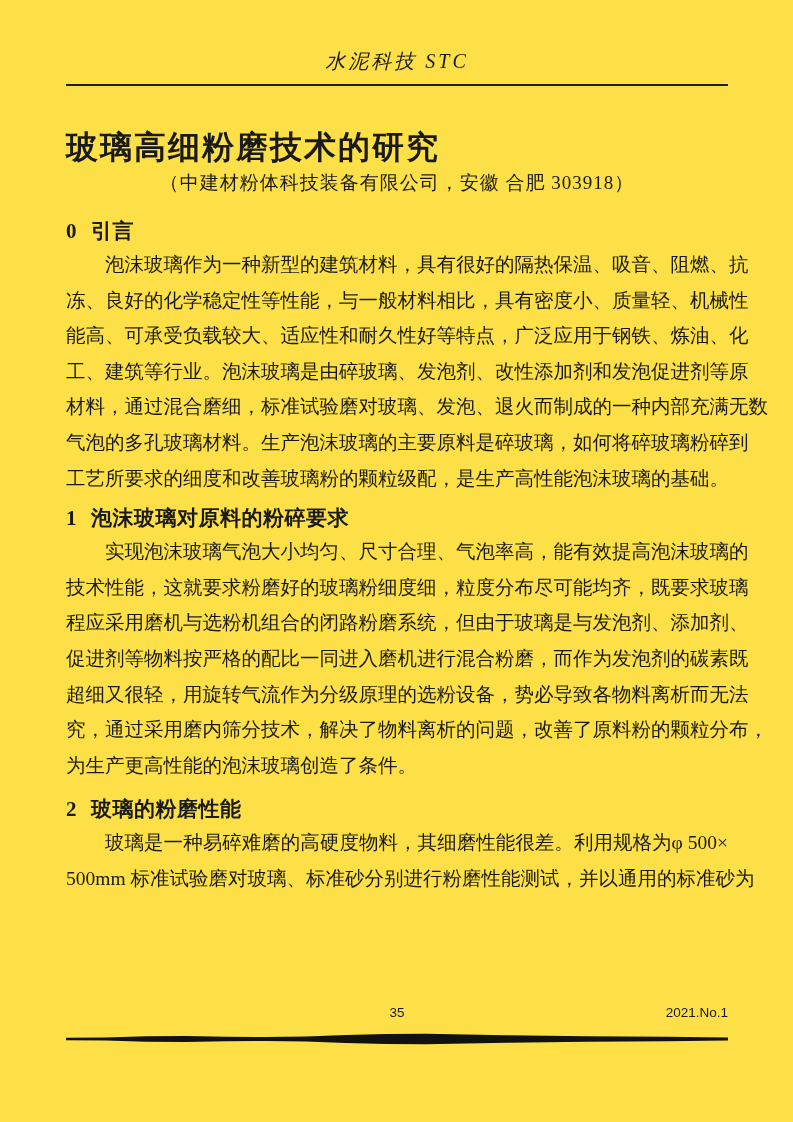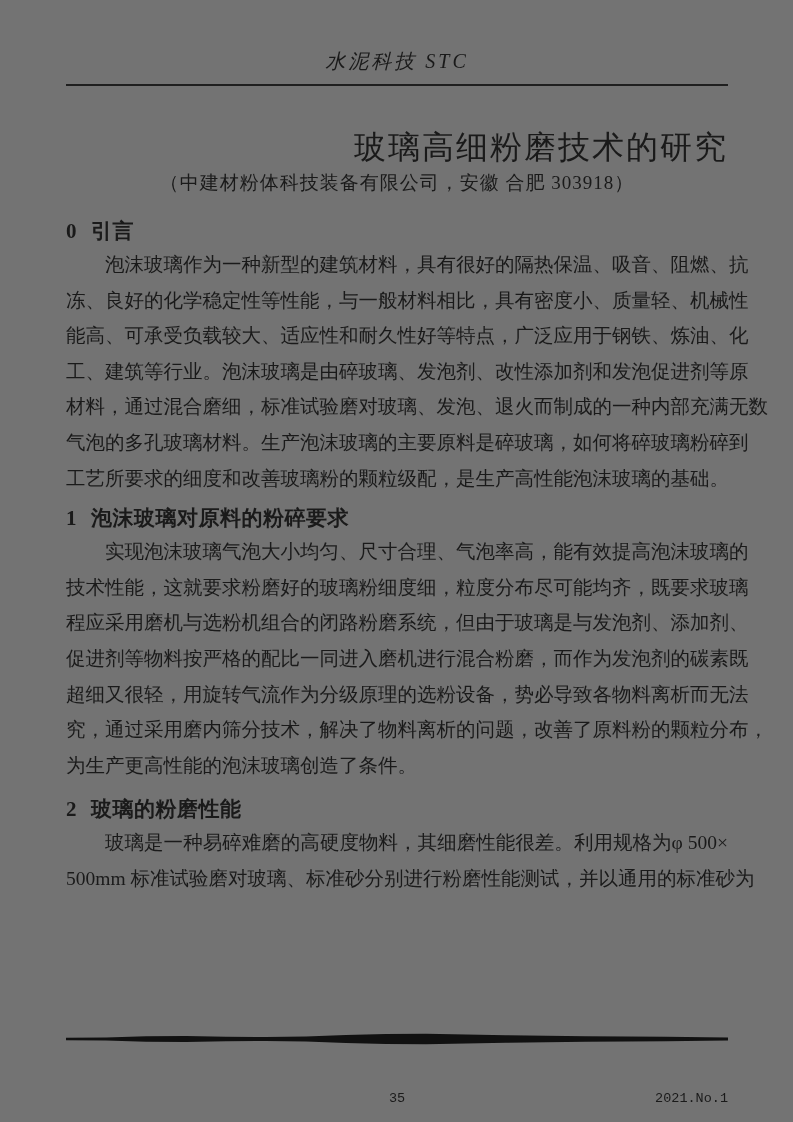--- a/index.html
+++ b/index.html
@@ -1,20 +1,20 @@
 <!DOCTYPE html>
 <html lang="zh"><head>
 <meta charset="utf-8">
 <style>
   html,body{margin:0;padding:0;background:#ffffff;}
   .page{
     position:relative;
     width:793px;height:1122px;
     margin:0 auto;
-    background:#737373;
+    background:#fde047;
     color:#1a1a1a;
     overflow:hidden;
     font-family:"Liberation Serif","DejaVu Serif",serif;
   }
   .content{
     position:absolute;
     left:66px;top:0;
     width:662px;
   }
   
@@ -28,24 +28,24 @@
     font-family:"Liberation Serif","DejaVu Serif",serif;
   }
   .head-rule{
     margin-top:8px;
     height:2px;
     background:#1f1f1f;
   }
   
   .article-title{
     margin-top:42px;
-    text-align:right;
+    text-align:left;
     font-size:32px;
     line-height:38px;
-    font-weight:normal;
+    font-weight:bold;
     letter-spacing:2px;
     font-family:"Liberation Sans","DejaVu Sans",sans-serif;
   }
   .author{
     margin-top:24px;
     text-align:center;
     font-size:17px;
     line-height:22px;
     letter-spacing:4px;
   }
@@ -79,23 +79,23 @@
   .line.first{padding-left:39px;}
   .line.last{text-align-last:left;}
   
   .footer-rule-wrap{
     position:absolute;
     left:66px;top:1031px;
     width:662px;height:12px;
   }
   .footer-row{
     position:absolute;
-    left:66px;top:1089px;
+    left:66px;top:1003px;
     width:662px;height:20px;
-    font-family:Liberation Mono, monospace;
+    font-family:Liberation Sans, sans-serif;
     font-size:13.5px;
     line-height:20px;
   }
   .page-num{
     position:absolute;
     left:0;right:0;
     text-align:center;
   }
   .issue{
     position:absolute;

